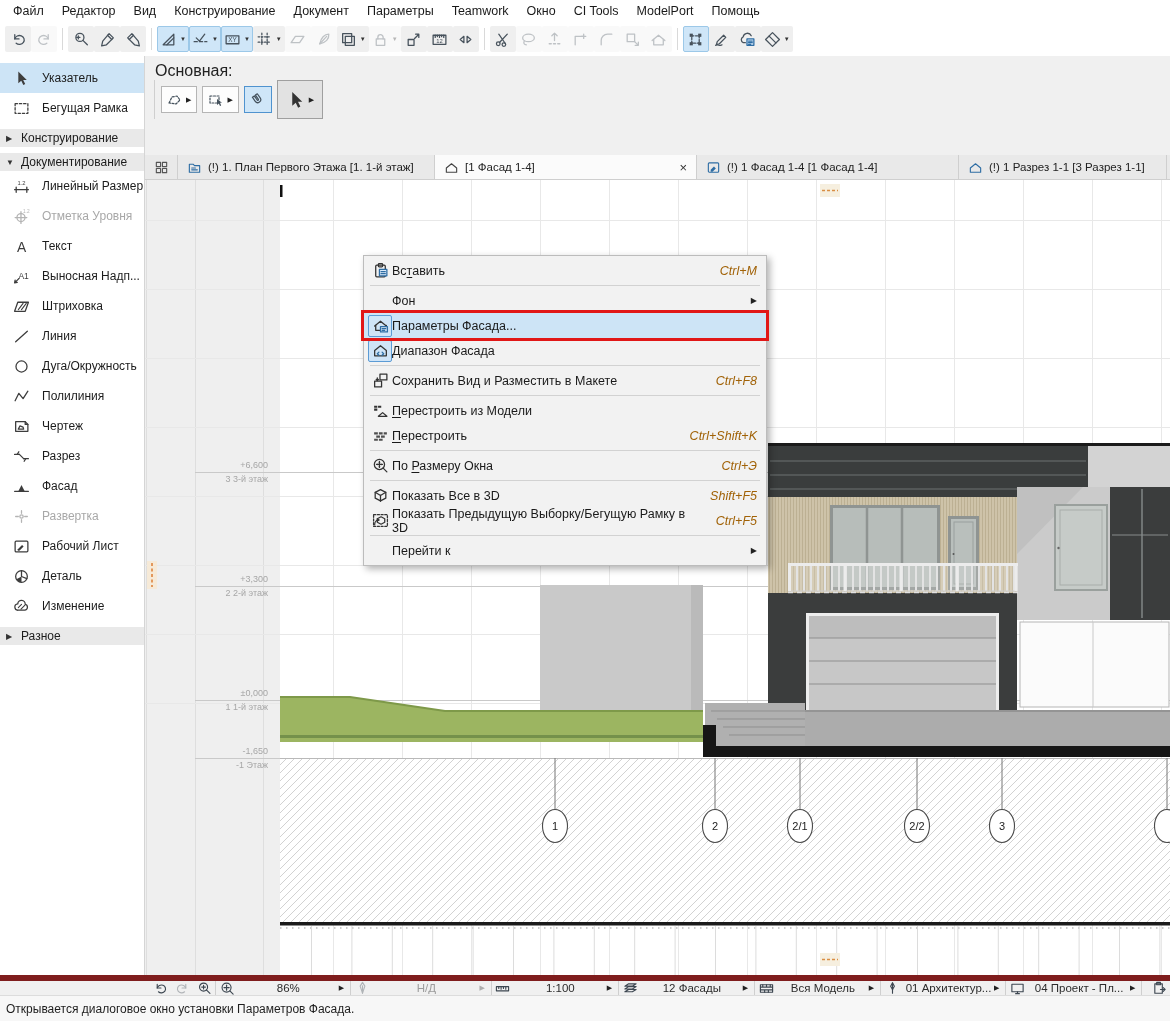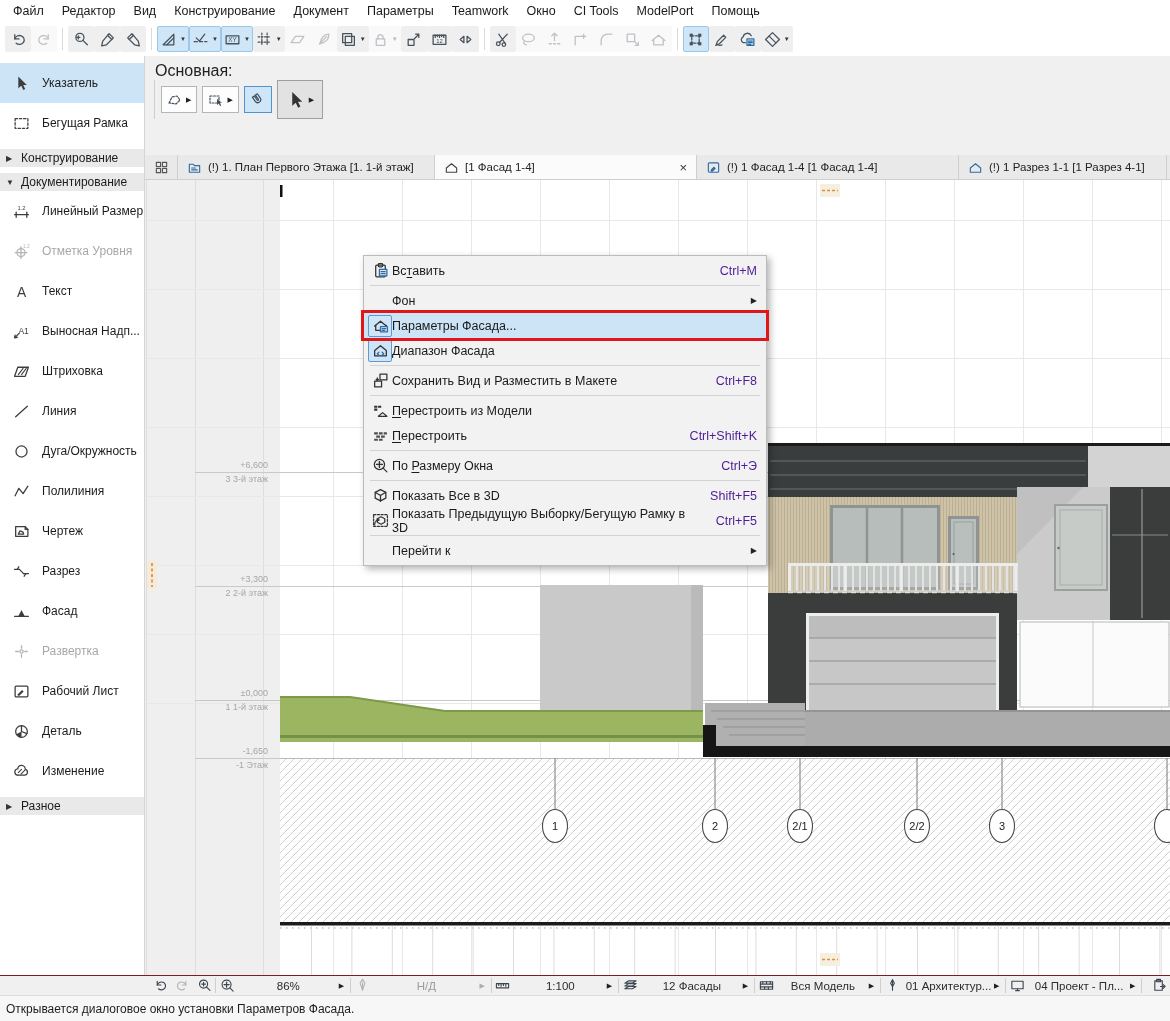--- a/index.html
+++ b/index.html
@@ -22,21 +22,21 @@
   .tb-btn.active { background:#cfe6f8; border-color:#9cc8e8; }
   .tb-btn.disabled { opacity:.35; }
   .tb-btn .dd { font-size:6px; color:#333; margin-left:3px; }
   .tb-sep { width:1px; height:22px; background:#d9d9d9; margin:0 5px; flex:0 0 1px; }
   .icon { display:inline-flex; align-items:center; justify-content:center; }
   .icon svg { fill:none; stroke:currentColor; stroke-width:1.2; stroke-linecap:round; stroke-linejoin:round; }
   .icon svg text, .icon svg .t { fill:currentColor; stroke:none; font-family:"Liberation Sans",sans-serif; }
   
   .toolbox { position:absolute; left:0; top:56px; width:145px; height:919px;
     background:#fff; border-right:1px solid #d5d5d5; padding-top:7px; }
-  .tbx-item { height:40px; display:flex; align-items:center; padding-left:9px; gap:9px; color:#1c1c1c; }
+  .tbx-item { height:30px; display:flex; align-items:center; padding-left:9px; gap:9px; color:#1c1c1c; }
   .tbx-item .icon { width:24px; color:#3d3d3d; }
   .tbx-item.selected { background:#cde4f6; }
   .tbx-item.disabled { color:#a8a8a8; }
   .tbx-item.disabled .icon { color:#b4b4b4; }
   .tbx-group { height:18px; margin-top:6px; background:#e9e9e9; display:flex; align-items:center;
     padding-left:6px; gap:6px; font-size:12px; color:#1c1c1c; }
   .tbx-group .arr { font-size:8px; color:#333; width:9px; }
   
   .quickpanel { position:absolute; left:145px; top:56px; width:1025px; height:99px; background:#f0f0f0; }
   .qp-label { position:absolute; left:10px; top:6px; font-size:16px; color:#222; }
@@ -61,26 +61,26 @@
   .canvas { position:absolute; left:145px; top:180px; width:1025px; height:795px; background:#fff; }
   
   .context-menu { position:absolute; left:363px; top:255px; width:404px; background:#f2f2f2;
     border:1px solid #bcbcbc; box-shadow:3px 3px 7px rgba(0,0,0,.3); padding:2px 0; z-index:50; }
   .cm-row { height:25px; display:flex; align-items:center; padding:0 9px 0 4px; gap:0; font-size:12.5px; }
   .cm-icon { width:24px; height:22px; flex:0 0 24px; display:flex; align-items:center; justify-content:center;
     border-radius:2px; color:#333; }
   .cm-icon.toggled { background:#cfe4f7; border:1px solid #5b9bd5; }
   .cm-row.highlight { background:#cde4f6; box-shadow:0 0 0 3px #e11717; position:relative; z-index:2; }
   .cm-label u { text-underline-offset:2px; }
-  .cm-shortcut { margin-left:auto; padding-left:18px; color:#4c1d95; }
+  .cm-shortcut { margin-left:auto; padding-left:18px; color:#a16207;font-style:italic; }
   .cm-sub { margin-left:auto; font-size:8px; color:#222; }
   .cm-sep { height:1px; background:#d2d2d2; margin:2px 6px; }
   
   .statusbar { position:absolute; left:0; top:975px; width:1170px; height:20px; background:#f0f0f0;
-    border-top:1px solid #7f1d1d; display:flex; align-items:center; padding-left:150px;
+    border-top:6px solid #7f1d1d; display:flex; align-items:center; padding-left:150px;
     font-size:11.5px; color:#2c2c2c; }
   .sb-seg { display:flex; align-items:center; height:100%; }
   .sb-seg .lbl { flex:1; text-align:center; }
   .sb-seg .arr { font-size:7px; color:#222; padding-right:6px; }
   .sb-seg.disabled { color:#9c9c9c; }
   .sb-seg.disabled .arr { color:#adadad; }
   .sb-icon { width:22px; color:#3c4650; }
   .sb-icon.disabled { opacity:.35; }
   .sb-sep { width:1px; height:15px; background:#cfcfcf; }
   
@@ -580,21 +580,21 @@
           </svg>
         </span>
         <span>(!) 1 Фасад 1-4 [1 Фасад 1-4]</span>
       </div>
       <div class="tab" style="width: 208px;">
         <span class="icon">
           <svg viewBox="0 0 16 16" width="15" height="15">
             <path d="M2.5 8.5L8 4l5.5 4.5V13h-11z" stroke="#2e6da4"></path>
           </svg>
         </span>
-        <span>(!) 1 Разрез 1-1 [1 Разрез 4-1]</span>
+        <span>(!) 1 Разрез 1-1 [3 Разрез 1-1]</span>
       </div>
     </div>
 
   <div class="canvas">
     <svg width="1025" height="795" viewBox="0 0 1025 795">
       <defs>
         <pattern id="earthHatch" width="8" height="8" patternUnits="userSpaceOnUse">
           <path d="M-2 10L10 -2M2 14L14 2" stroke="#cdcdcd" stroke-width="0.9" fill="none"></path>
         </pattern>
         <pattern id="siding" width="6" height="8" patternUnits="userSpaceOnUse">

